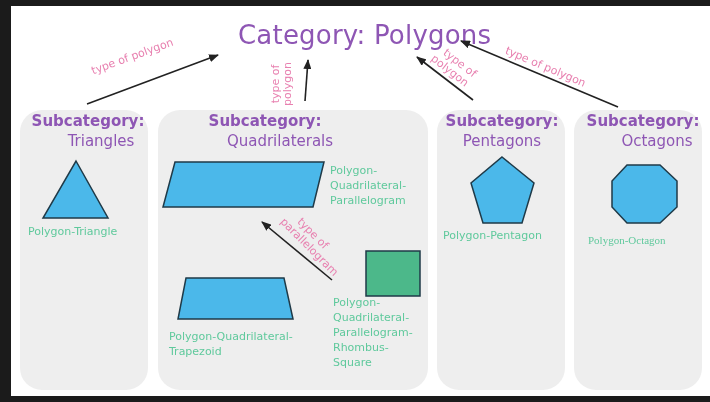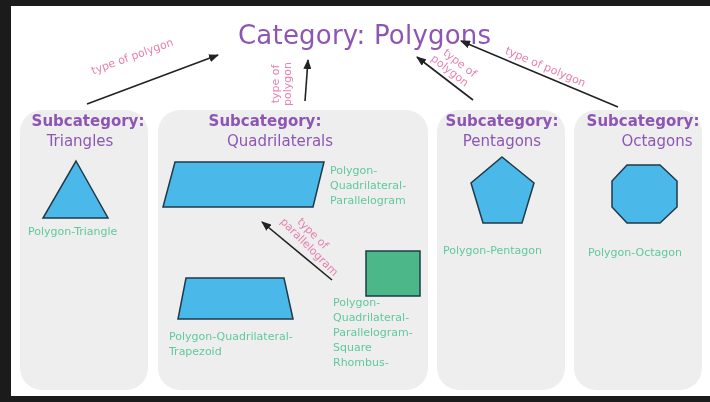--- a/index.html
+++ b/index.html
@@ -20,21 +20,21 @@
 <div class="canvas"></div>
 
 <div class="panel" style="left:20px; top:110px; width:128px; height:280px;"></div>
 <div class="panel" style="left:158px; top:110px; width:270px; height:280px;"></div>
 <div class="panel" style="left:437px; top:110px; width:128px; height:280px;"></div>
 <div class="panel" style="left:574px; top:110px; width:128px; height:280px;"></div>
 
 <div class="txt title" style="left:238px; top:20px;">Category: Polygons</div>
 
 <div class="txt sub-head" style="left:20px; top:112px; width:136px;">Subcategory:</div>
-<div class="txt sub-name" style="left:12px; top:132px; width:136px;">Triangles</div>
+<div class="txt sub-name" style="left:33px; top:132px; width:136px;">Triangles</div>
 
 <div class="txt sub-head" style="left:200px; top:112px; width:130px;">Subcategory:</div>
 <div class="txt sub-name" style="left:200px; top:132px; width:160px;">Quadrilaterals</div>
 
 <div class="txt sub-head" style="left:437px; top:112px; width:130px;">Subcategory:</div>
 <div class="txt sub-name" style="left:437px; top:132px; width:130px;">Pentagons</div>
 
 <div class="txt sub-head" style="left:578px; top:112px; width:130px;">Subcategory:</div>
 <div class="txt sub-name" style="left:592px; top:132px; width:130px;">Octagons</div>
 
@@ -93,18 +93,18 @@
 
 <div class="txt label" style="left:169px; top:329px;">
   <div>Polygon-Quadrilateral-</div>
   <div>Trapezoid</div>
 </div>
 
 <div class="txt label" style="left:333px; top:295px;">
   <div>Polygon-</div>
   <div>Quadrilateral-</div>
   <div>Parallelogram-</div>
+  <div>Rhombus-</div>
   <div>Square</div>
-  <div>Rhombus-</div>
 </div>
 
-<div class="txt label" style="left:443px; top:243px;">Polygon-Pentagon</div>
-<div class="txt label" style="left:588px; top:245px;">Polygon-Octagon</div>
+<div class="txt label" style="left:443px; top:228px;">Polygon-Pentagon</div>
+<div class="txt label" style="left:588px; top:233px;font-family:Liberation Serif, serif;">Polygon-Octagon</div>
 
 </body></html>

